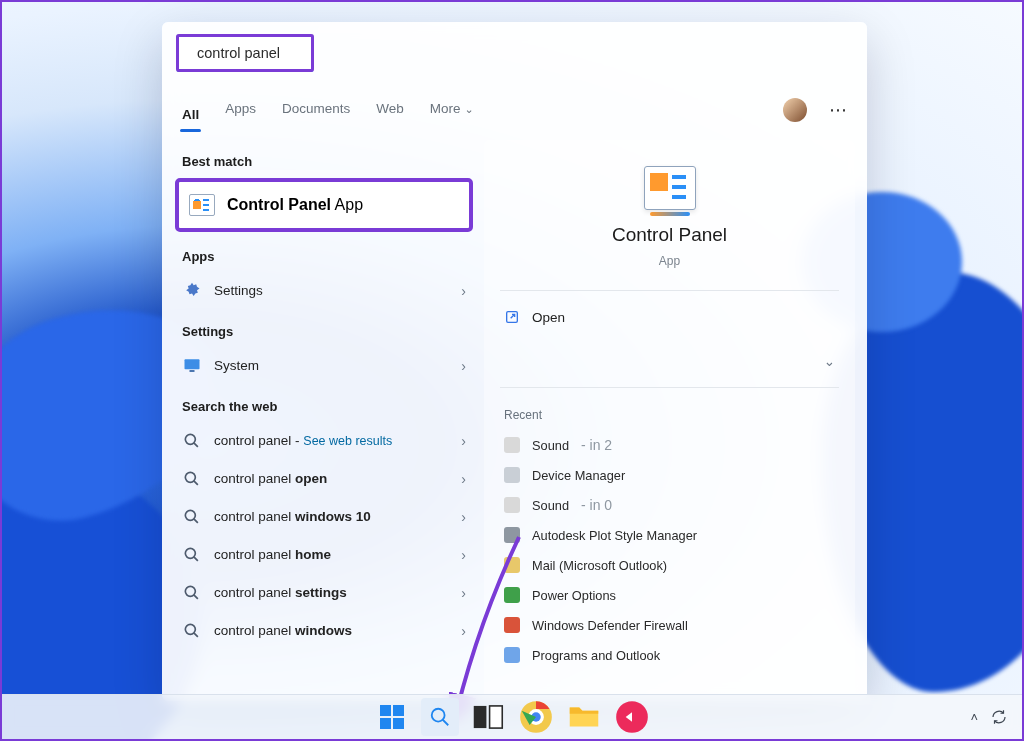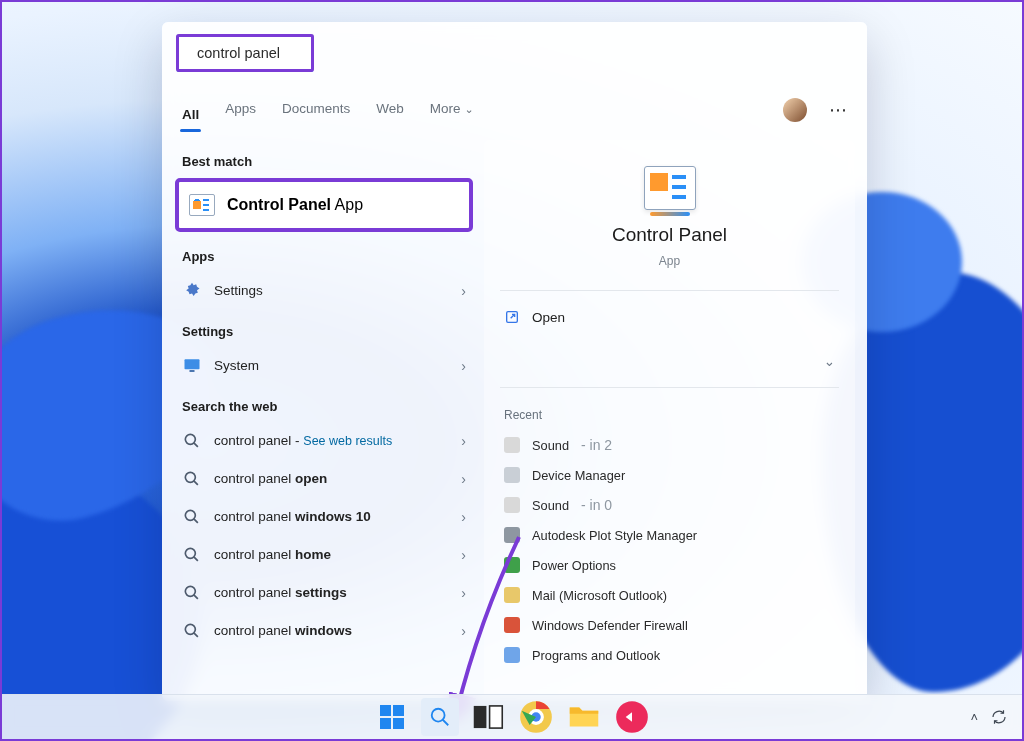--- a/index.html
+++ b/index.html
@@ -265,26 +265,26 @@
           <div class="recent-row">
             <span class="mini" style="background: rgb(217, 217, 217);"></span>
             <span>Sound</span>
             <span class="hint"> - in 0</span>
           </div>
           <div class="recent-row">
             <span class="mini" style="background: rgb(142, 151, 161);"></span>
             <span>Autodesk Plot Style Manager</span>
           </div>
           <div class="recent-row">
+            <span class="mini" style="background: rgb(232, 200, 106);"></span>
+            <span>Mail (Microsoft Outlook)</span>
+          </div>
+          <div class="recent-row">
             <span class="mini" style="background: rgb(63, 160, 74);"></span>
             <span>Power Options</span>
-          </div>
-          <div class="recent-row">
-            <span class="mini" style="background: rgb(232, 200, 106);"></span>
-            <span>Mail (Microsoft Outlook)</span>
           </div>
           <div class="recent-row">
             <span class="mini" style="background: rgb(217, 83, 58);"></span>
             <span>Windows Defender Firewall</span>
           </div>
           <div class="recent-row">
             <span class="mini" style="background: rgb(111, 165, 233);"></span>
             <span>Programs and Outlook</span>
           </div>
         </div>

